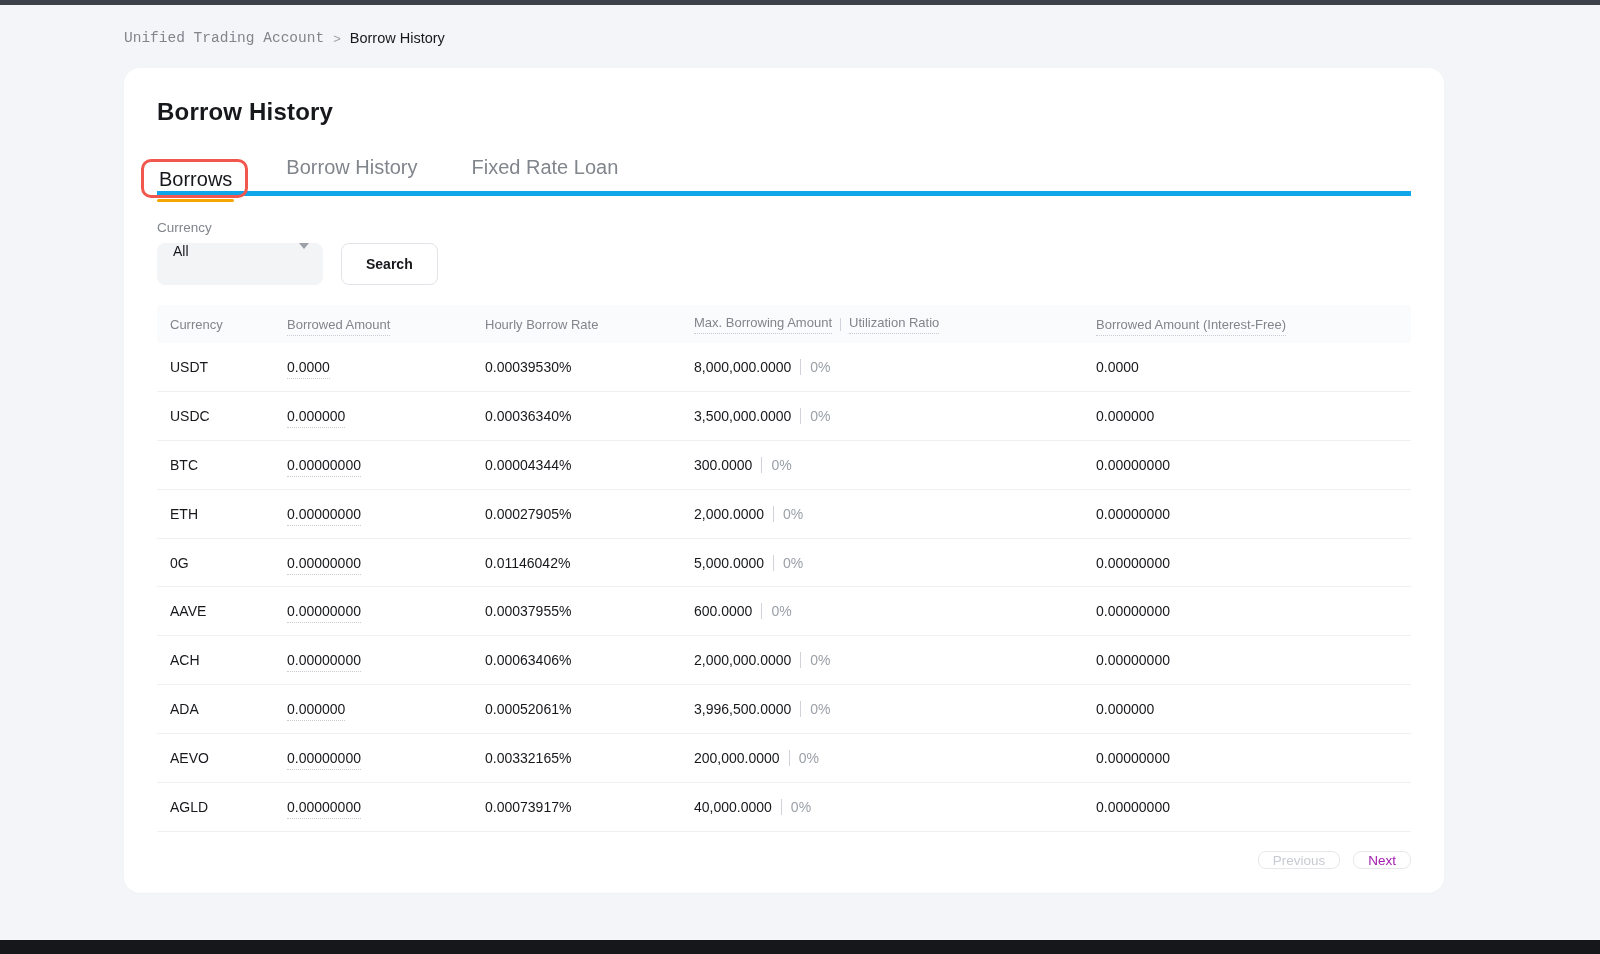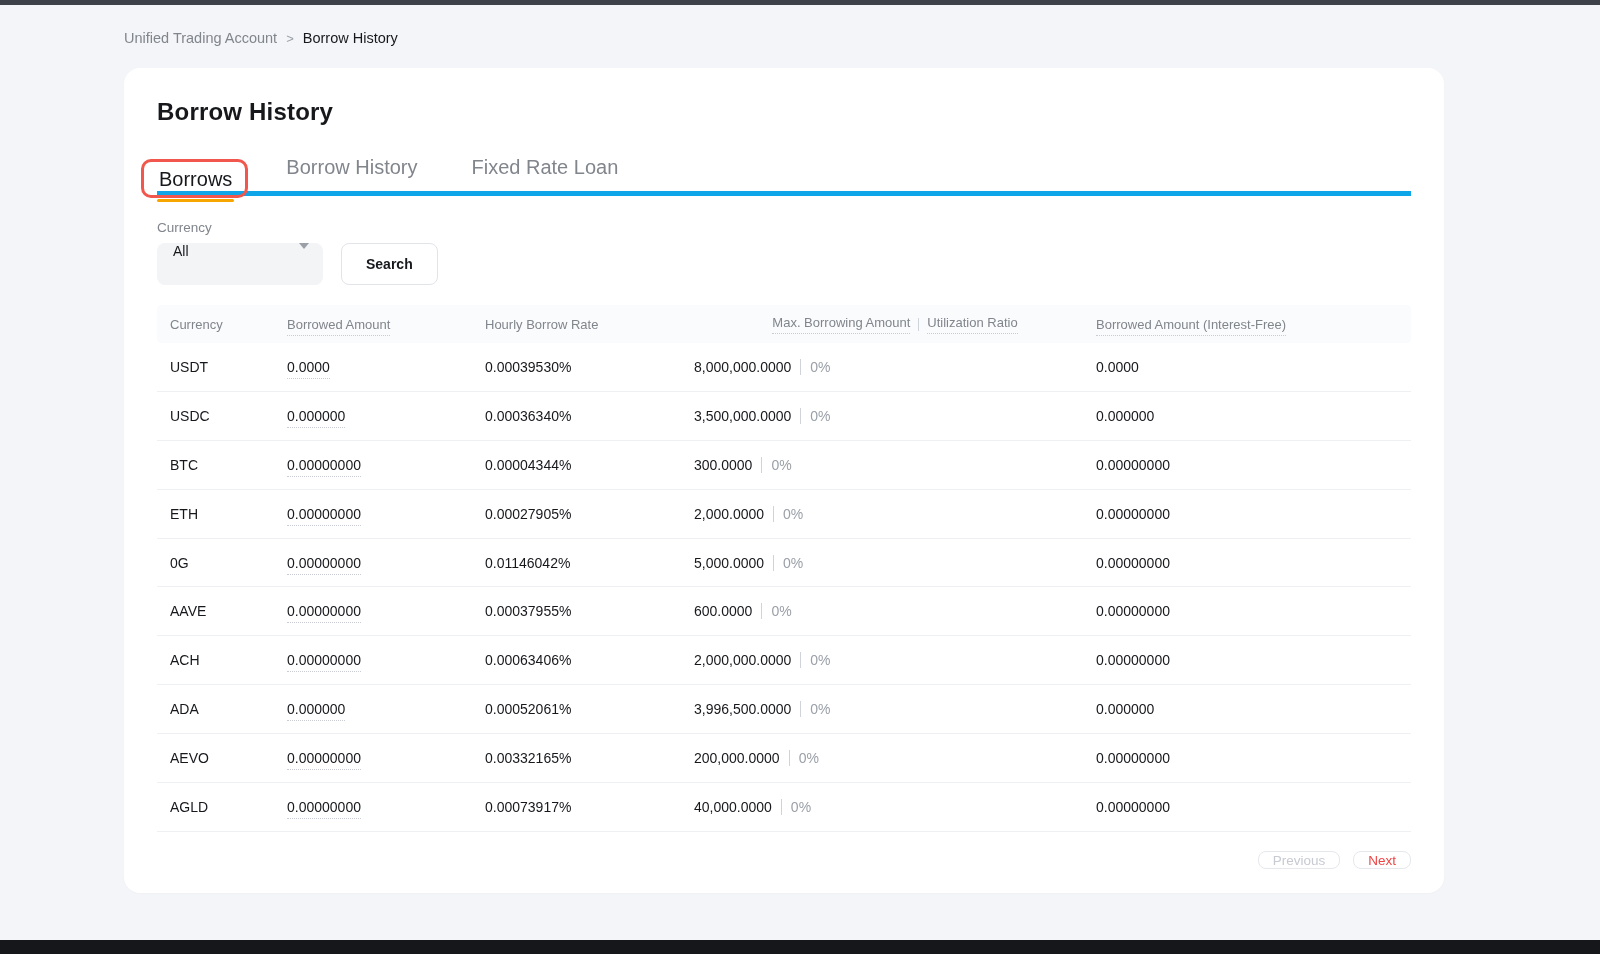--- a/index.html
+++ b/index.html
@@ -11,21 +11,21 @@
     position: relative;
   }
   .top-bar { height: 5px; background: #3d424a; width: 100%; }
   .bottom-bar { position: absolute; bottom: 0; left: 0; width: 100%; height: 14px; background: #16171b; }
 
   .breadcrumb {
     margin: 25px 0 0 124px;
     font-size: 14.5px;
     display: flex; align-items: center; gap: 9px;
   }
-  .breadcrumb .crumb-parent { color: #81858c; cursor: pointer; }
+  .breadcrumb .crumb-parent { color: #81858c; cursor: pointer; font-family: Liberation Mono, monospace; }
   .breadcrumb .crumb-sep { color: #9ba0a8; font-size: 13px; }
   .breadcrumb .crumb-current { color: #17181c; font-weight: 500; }
 
   .card {
     width: 1320px; margin: 22px auto 0 124px;
     background: #ffffff; border-radius: 16px;
     padding: 30px 33px 26px 33px;
     height: 825px;
     box-shadow: 0 1px 2px rgba(0,0,0,0.02);
     position: relative;
@@ -96,33 +96,33 @@
     font-size: 14px; color: #17181c;
   }
   .td-max { display: flex; align-items: flex-start; }
   .pipe, .pipe-h {
     display: inline-block; width: 1px; background: #d0d3d9;
     margin: 0 9px;
   }
   .pipe { height: 16px; }
   .pipe-h { height: 13px; margin: 0 8px; }
   .util { color: #9ba0a8; }
-  .th-max { display: flex; align-items: center; justify-content: center; }
+  .th-max { display: flex; align-items: center; }
 
   .pagination {
     position: absolute; right: 33px; bottom: 24px;
     display: flex; gap: 13px;
   }
   .page-btn {
     height: 18px; padding: 0 14px;
     background: #ffffff; border: 1px solid #e6e8ec; border-radius: 8px;
     font-size: 13.5px; font-weight: 500; font-family: inherit; cursor: pointer;
   }
   .page-btn.disabled { color: #c7cad1; cursor: default; }
-  .page-btn.enabled { color: #ef4444; }
+  .page-btn.enabled { color: #a21caf; }
 </style>
 </head>
 <body style="--accent: #f7a600; --annotation: #f1574c;">
 
 <div class="top-bar"></div>
 
 <div class="breadcrumb">
   <span class="crumb-parent">Unified Trading Account</span>
   <span class="crumb-sep">&gt;</span>
   <span class="crumb-current">Borrow History</span>

